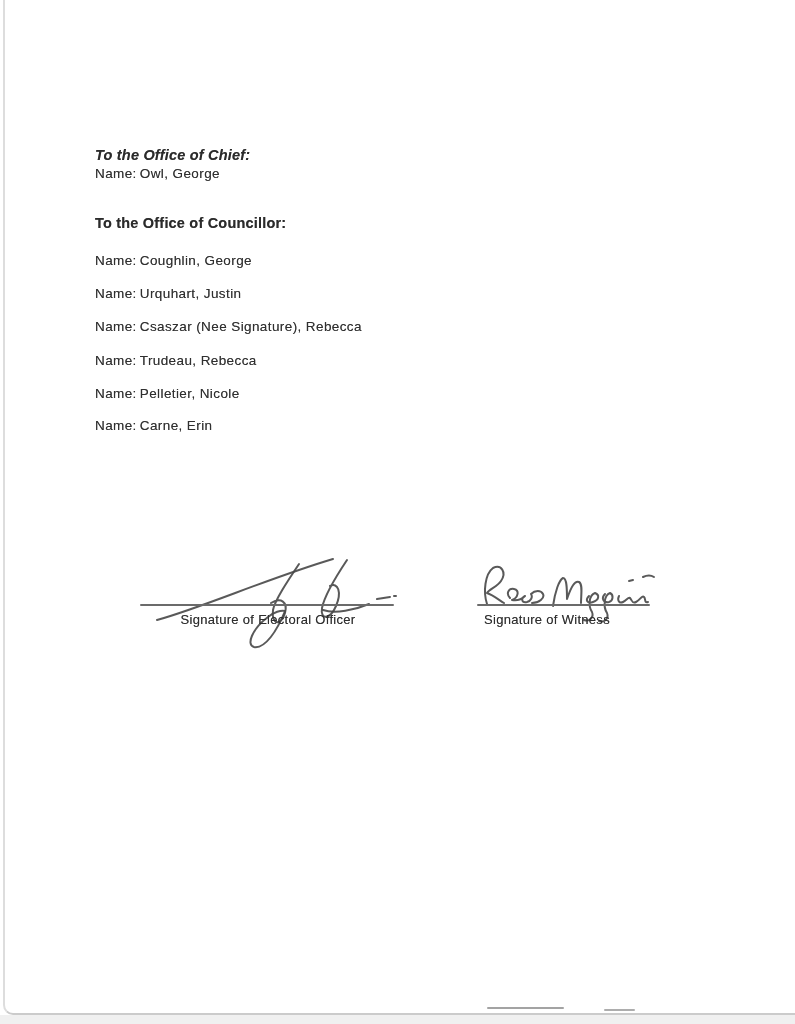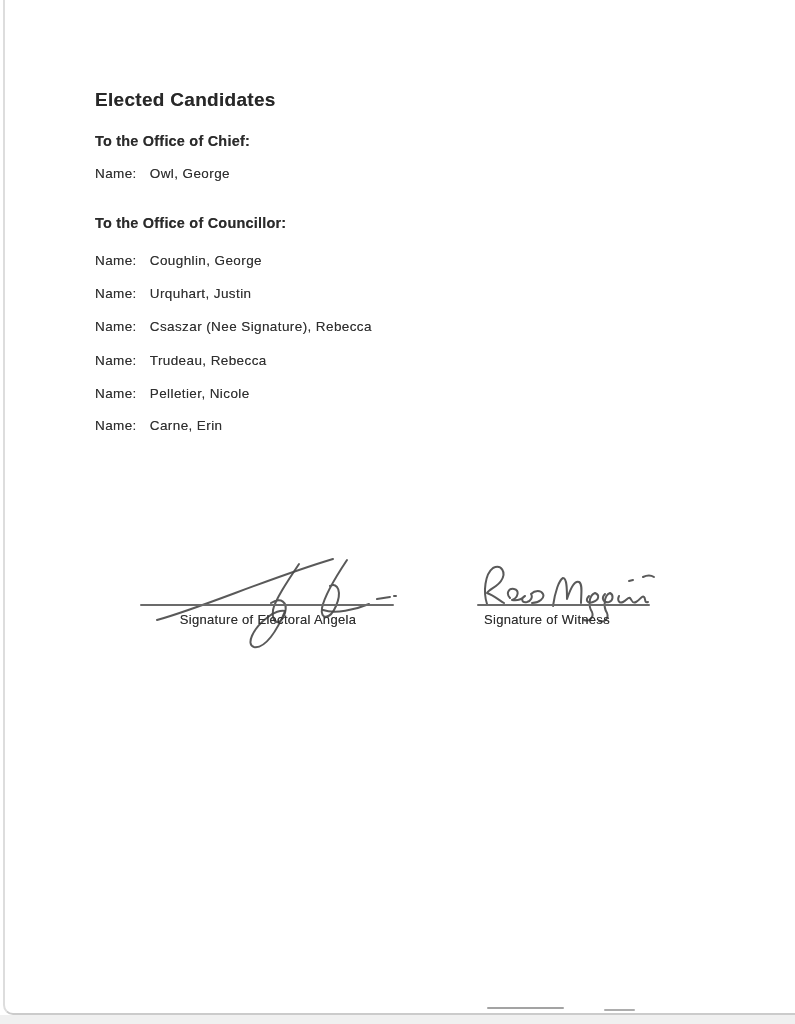--- a/index.html
+++ b/index.html
@@ -53,21 +53,21 @@
     left: 95px;
     font-size: 14.5px;
     font-weight: 700;
     letter-spacing: 0.2px;
     color: #2b2b2b;
   }
   .name-row {
     position: absolute;
     left: 95px;
     display: flex;
-    gap: 13px;
+    gap: 3px;
     font-size: 13.5px;
     letter-spacing: 0.4px;
     color: #303030;
   }
   .statement {
     position: absolute;
     left: 95px;
     top: 507px;
     font-size: 13.5px;
     letter-spacing: 0.25px;
@@ -106,23 +106,22 @@
     height: 2.4px;
     background: #a3a3a3;
     border-radius: 1px;
   }
 </style>
 </head>
 <body>
 
 <div class="canvas">
 
-  <div class="doc-title scan-text">Elected Candidates</div>
 
-  <div class="sec-heading scan-text" style="top:133px;">To the Office of Chief:</div>
+  <div class="sec-heading scan-text" style="top:147px;font-style:italic;">To the Office of Chief:</div>
   <div class="name-row scan-text" style="top:166px;">
     <span>Name:</span>
     <span>Owl, George</span>
   </div>
 
   <div class="sec-heading scan-text" style="top:215px;text-align:right;">To the Office of Councillor:</div>
   <div class="name-row scan-text" style="top:253px;">
     <span>Name:</span>
     <span>Coughlin, George</span>
   </div>
@@ -150,21 +149,21 @@
 
   <svg class="sig-svg" style="left:153px; top:550px;" width="245" height="104" viewBox="0 0 245 104">
     <path d="M 4 70 C 48 58 116 28 180 9"></path>
     <path d="M 146 14 C 134 32 122 50 120 60 C 118 74 128 77 132 63 C 135 52 128 47 118 53"></path>
     <path d="M 132 61 C 124 81 112 99 101 97 C 93 95 99 79 115 67 C 121 62 128 60 132 61"></path>
     <path d="M 194 10 C 182 28 171 48 169 58 C 167 70 177 70 183 56 C 189 42 185 32 177 36"></path>
     <path d="M 170 60 C 182 64 202 60 216 54"></path>
     <path d="M 224 49 L 237 47 M 241 46 L 243 46"></path>
   </svg>
   <div class="sig-line" style="left:140px; top:604px; width:254px;"></div>
-  <div class="sig-label scan-text" style="left:142px; width:252px;">Signature of Electoral Angela</div>
+  <div class="sig-label scan-text" style="left:142px; width:252px;">Signature of Electoral Officer</div>
 
   <svg class="sig-svg" style="left:477px; top:562px;" width="185" height="62" viewBox="0 0 185 62">
     <path d="M 10 42 C 6 30 8 12 16 6 C 24 2 30 10 24 19 C 20 25 12 27 10 31 C 16 33 22 38 27 41"></path>
     <path d="M 33 36 C 29 32 31 26 37 27 C 43 28 41 36 35 38 C 41 39 45 37 48 34 C 44 36 44 41 50 40 C 54 39 56 35 54 32 C 58 28 64 28 66 32 C 68 36 62 41 55 41"></path>
     <path d="M 76 44 C 78 30 82 18 86 16 C 90 16 90 28 90 37 C 94 25 98 18 102 20 C 106 22 104 33 104 41"></path>
     <path d="M 112 34 C 108 38 110 42 116 40 C 122 38 123 33 118 31 C 112 33 111 44 115 50 C 117 55 113 60 107 58"></path>
     <path d="M 128 32 C 124 36 126 41 132 40 C 136 39 137 33 133 31 C 127 33 126 45 130 51 C 132 56 128 61 122 59"></path>
     <path d="M 142 34 C 140 38 142 42 146 40 C 150 38 151 35 153 36 C 155 38 155 42 159 40 C 163 38 165 33 167 35 C 169 37 167 41 171 40"></path>
     <path d="M 152 19 L 156 18 M 166 15 C 170 13 174 13 177 15"></path>
   </svg>

